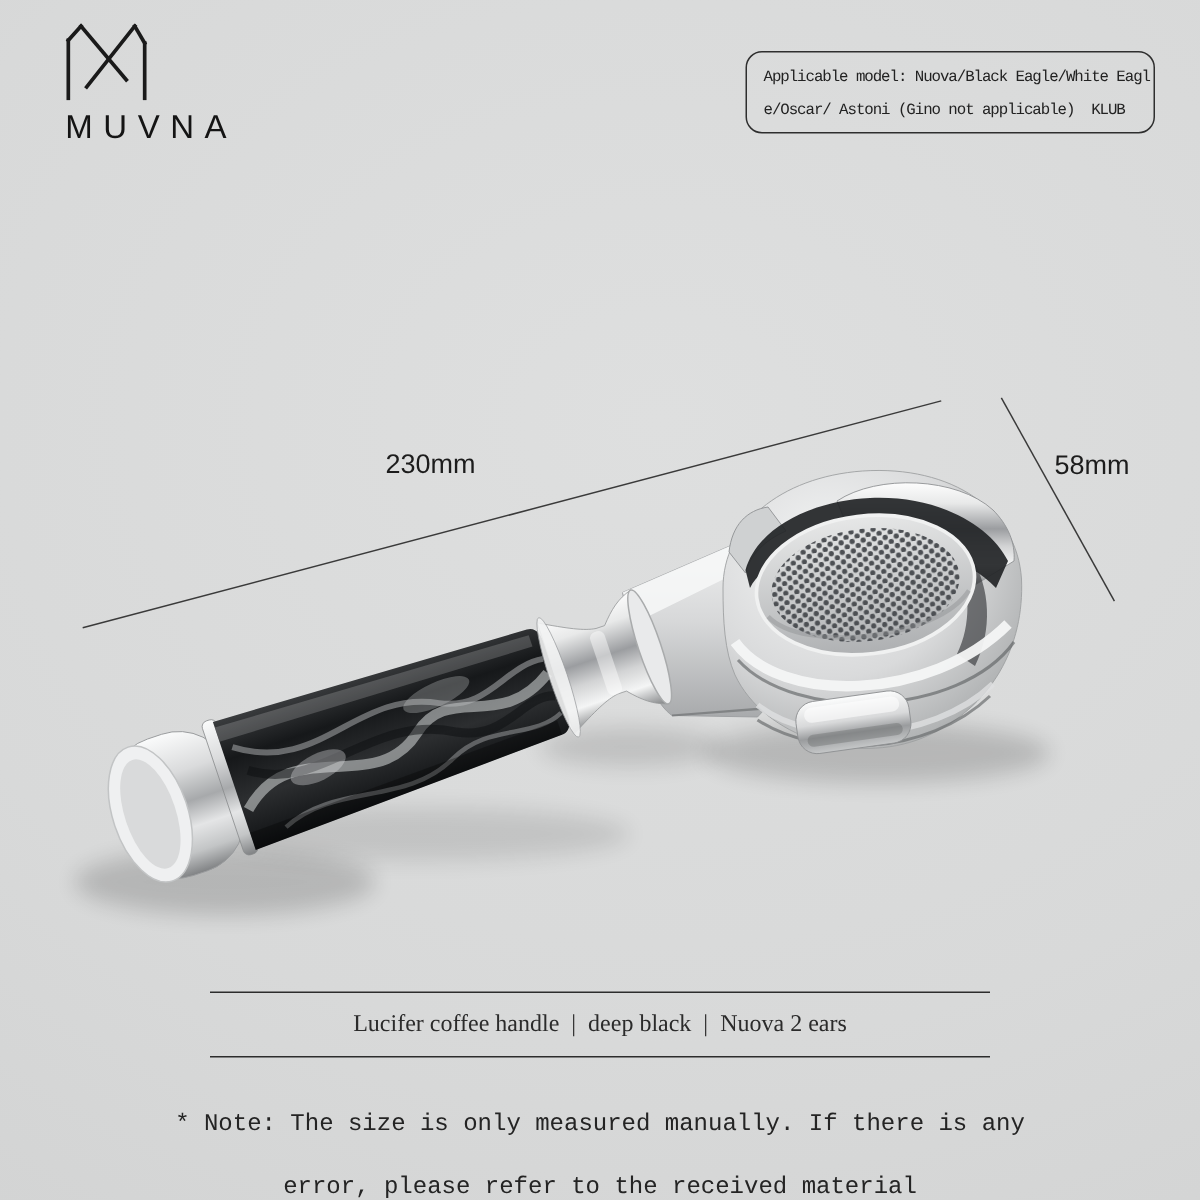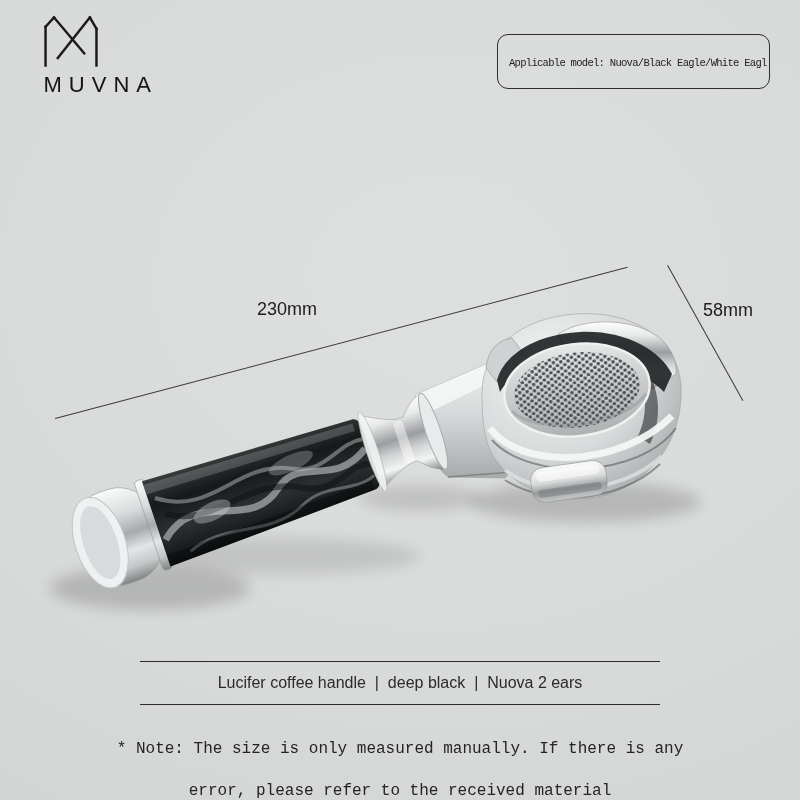--- a/index.html
+++ b/index.html
@@ -34,21 +34,21 @@
   #dim-230{left:237px;top:299px;width:100px;text-align:center;}
   #dim-58{left:703px;top:300px;}
 
   
   .title-block{
     left:140px;top:661px;width:520px;height:42px;
     border-top:1.6px solid #2c2c2c;border-bottom:1.6px solid #2c2c2c;
     display:flex;align-items:center;justify-content:center;
   }
   .title-text{
-    font-family:Liberation Sans, sans-serif;font-size:16px;color:#2b2b2b;white-space:pre;
+    font-family:Liberation Serif, serif;font-size:16px;color:#2b2b2b;white-space:pre;
   }
   .note-block{
     left:0;top:728px;width:800px;text-align:center;
     font-family:"Liberation Mono",monospace;font-size:16px;color:#242424;
   }
   .note-line{line-height:42px;white-space:pre;}
 </style>
 </head>
 <body>
 
@@ -59,20 +59,21 @@
     <path d="M17,6 L49,44"></path>
     <path d="M21,49 L55,6"></path>
     <path d="M55,6 L62,18"></path>
     <path d="M62,18 L62,57"></path>
   </g>
 </svg>
 <div class="abs brand-word">MUVNA</div>
 
 <div class="abs model-box">
   <div class="bx-line">Applicable model: Nuova/Black Eagle/White Eagl</div>
+  <div class="bx-line">e/Oscar/ Astoni (Gino not applicable)  KLUB</div>
 </div>
 
 <svg class="abs" style="left:0;top:0;" width="800" height="800" viewBox="0 0 800 800">
   <defs>
     <linearGradient id="capGrad" x1="0" y1="0" x2="0" y2="1">
       <stop offset="0" stop-color="#fafbfb"></stop>
         <stop offset=".28" stop-color="#dadbdc"></stop>
       <stop offset=".5" stop-color="#a7a9ab"></stop>
         <stop offset=".68" stop-color="#e4e5e6"></stop>
       <stop offset=".85" stop-color="#c3c5c6"></stop>

